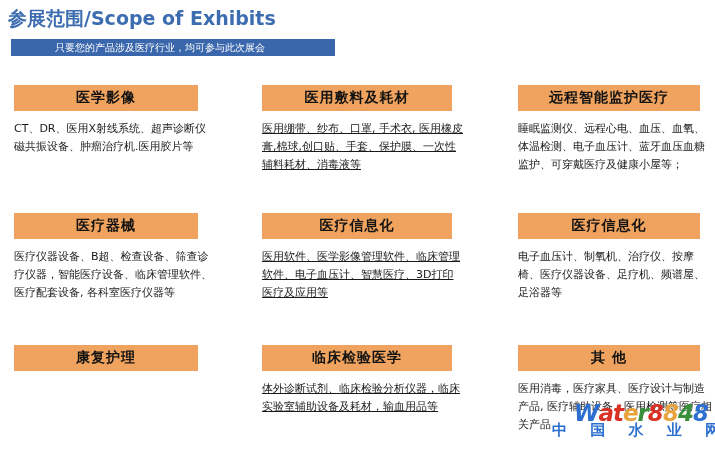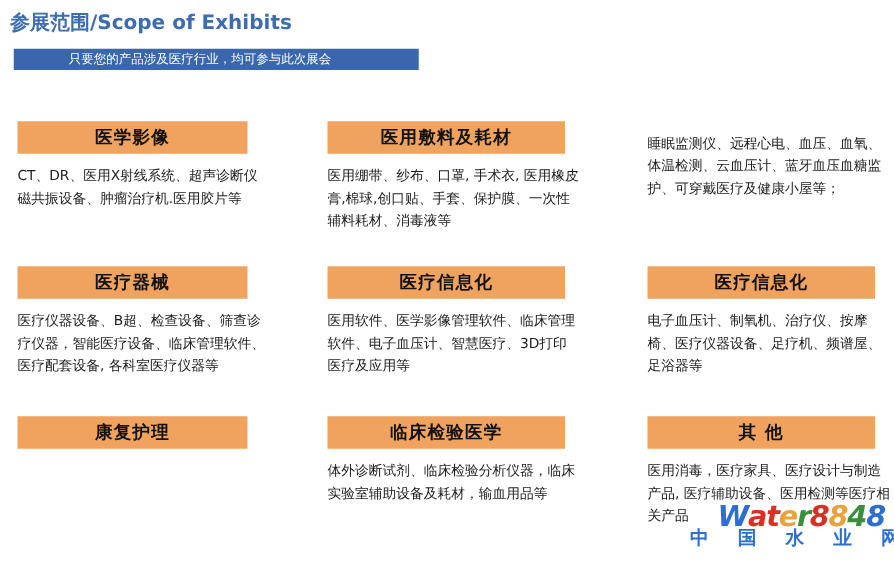--- a/index.html
+++ b/index.html
@@ -14,21 +14,21 @@
     overflow: hidden;
     font-family: "DejaVu Sans", "Liberation Sans", sans-serif;
     -webkit-font-smoothing: antialiased;
   }
 
   
   #page-title {
     position: absolute;
     left: 8px;
     top: 4px;
-    font-size: 16px;
+    font-size: 19px;
     font-weight: bold;
     color: #3C6DB0;
     letter-spacing: 0px;
     white-space: nowrap;
     line-height: 28px;
   }
   #subtitle-banner {
     position: absolute;
     left: 11px;
     top: 39px;
@@ -78,26 +78,26 @@
     line-height: 18px;
     letter-spacing: 0px;
     text-align: left;
   }
 
   
   .col-1 { left: 14px;  width: 184px; }
   .col-2 { left: 262px; width: 190px; }
   .col-3 { left: 518px; width: 182px; }
 
-  .row-1 { top: 17px; }
+  .row-1 { top: 5px; }
   .row-2 { top: 133px; }
-  .row-3 { top: 253px; }
+  .row-3 { top: 265px; }
 
   .col-1 .card-body { width: 200px; }
-  .col-2 .card-body { width: 202px; }
+  .col-2 .card-body { width: 202px; text-decoration: underline; }
   .col-3 .card-body { width: 196px; }
 
   
   #watermark {
     position: absolute;
     left: 574px;
     top: 398px;
     width: 150px;
     height: 52px;
     pointer-events: none;
@@ -164,21 +164,24 @@
   </div>
 
   <div class="card col-2 row-1">
     <div class="card-header">
       <span class="card-header-label">医用敷料及耗材</span>
     </div>
     <div class="card-body">医用绷带、纱布、口罩, 手术衣, 医用橡皮膏,棉球,创口贴、手套、保护膜、一次性辅料耗材、消毒液等</div>
   </div>
 
   <div class="card col-3 row-1">
-    <div class="card-body">睡眠监测仪、远程心电、血压、血氧、体温检测、云血压计、蓝牙血压血糖监护、可穿戴医疗及健康小屋等；</div>
+    <div class="card-header">
+      <span class="card-header-label">远程智能监护医疗</span>
+    </div>
+    <div class="card-body">睡眠监测仪、远程心电、血压、血氧、体温检测、电子血压计、蓝牙血压血糖监护、可穿戴医疗及健康小屋等；</div>
   </div>
 
   <div class="card col-1 row-2">
     <div class="card-header">
       <span class="card-header-label">医疗器械</span>
     </div>
     <div class="card-body">医疗仪器设备、B超、检查设备、筛查诊疗仪器，智能医疗设备、临床管理软件、医疗配套设备, 各科室医疗仪器等</div>
   </div>
 
   <div class="card col-2 row-2">

